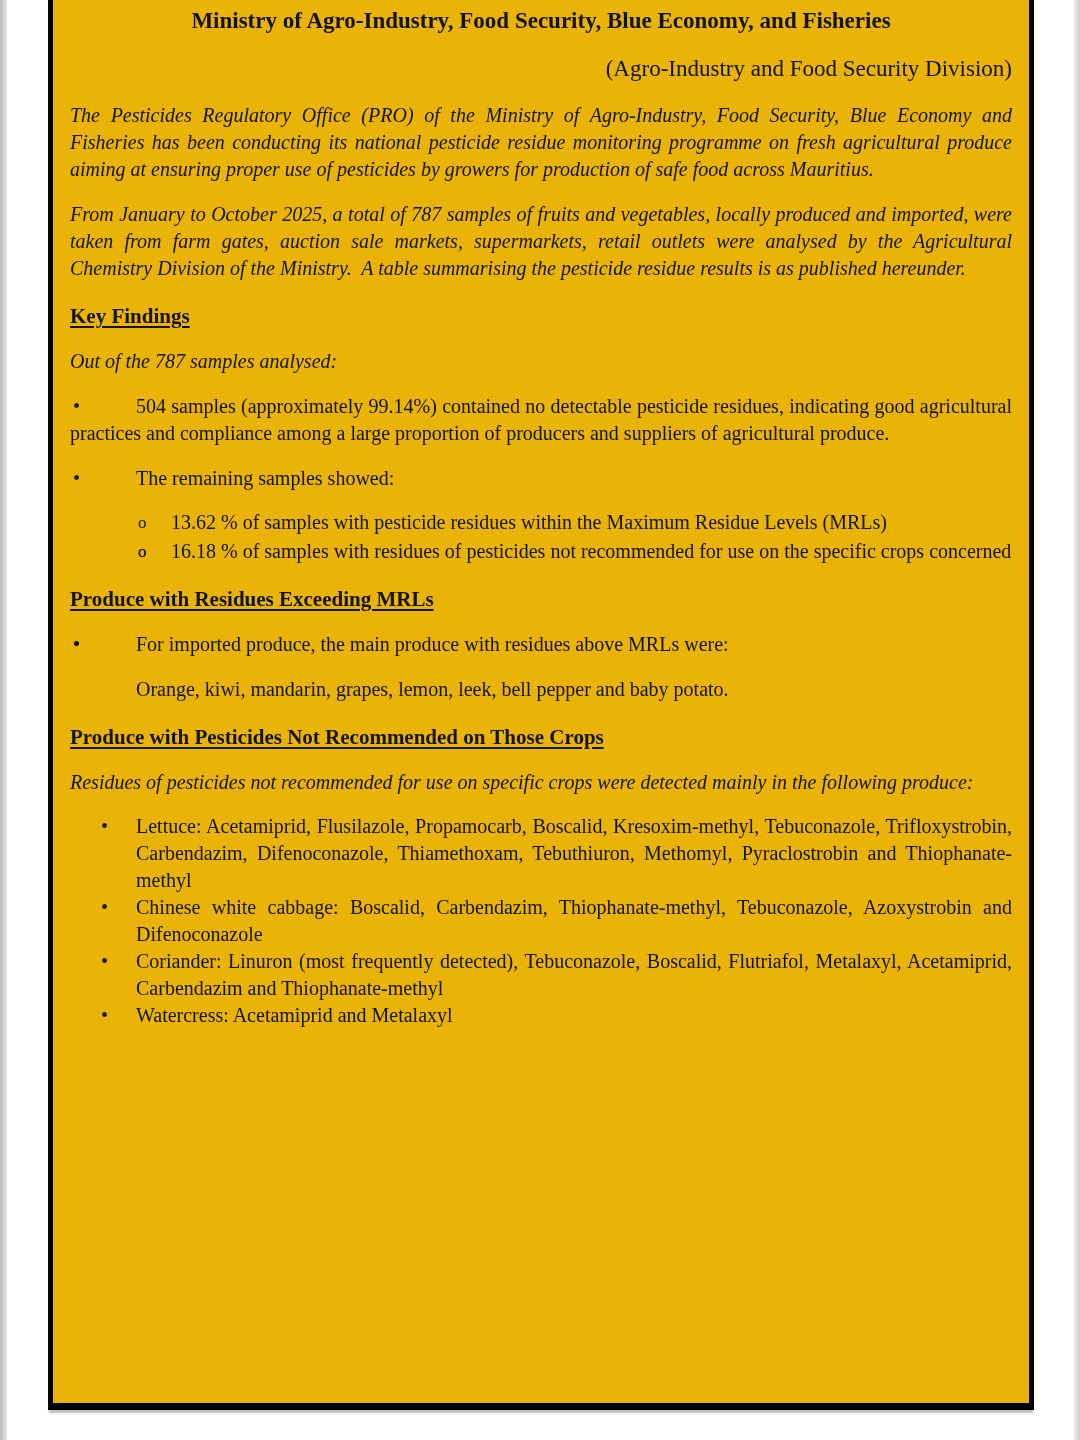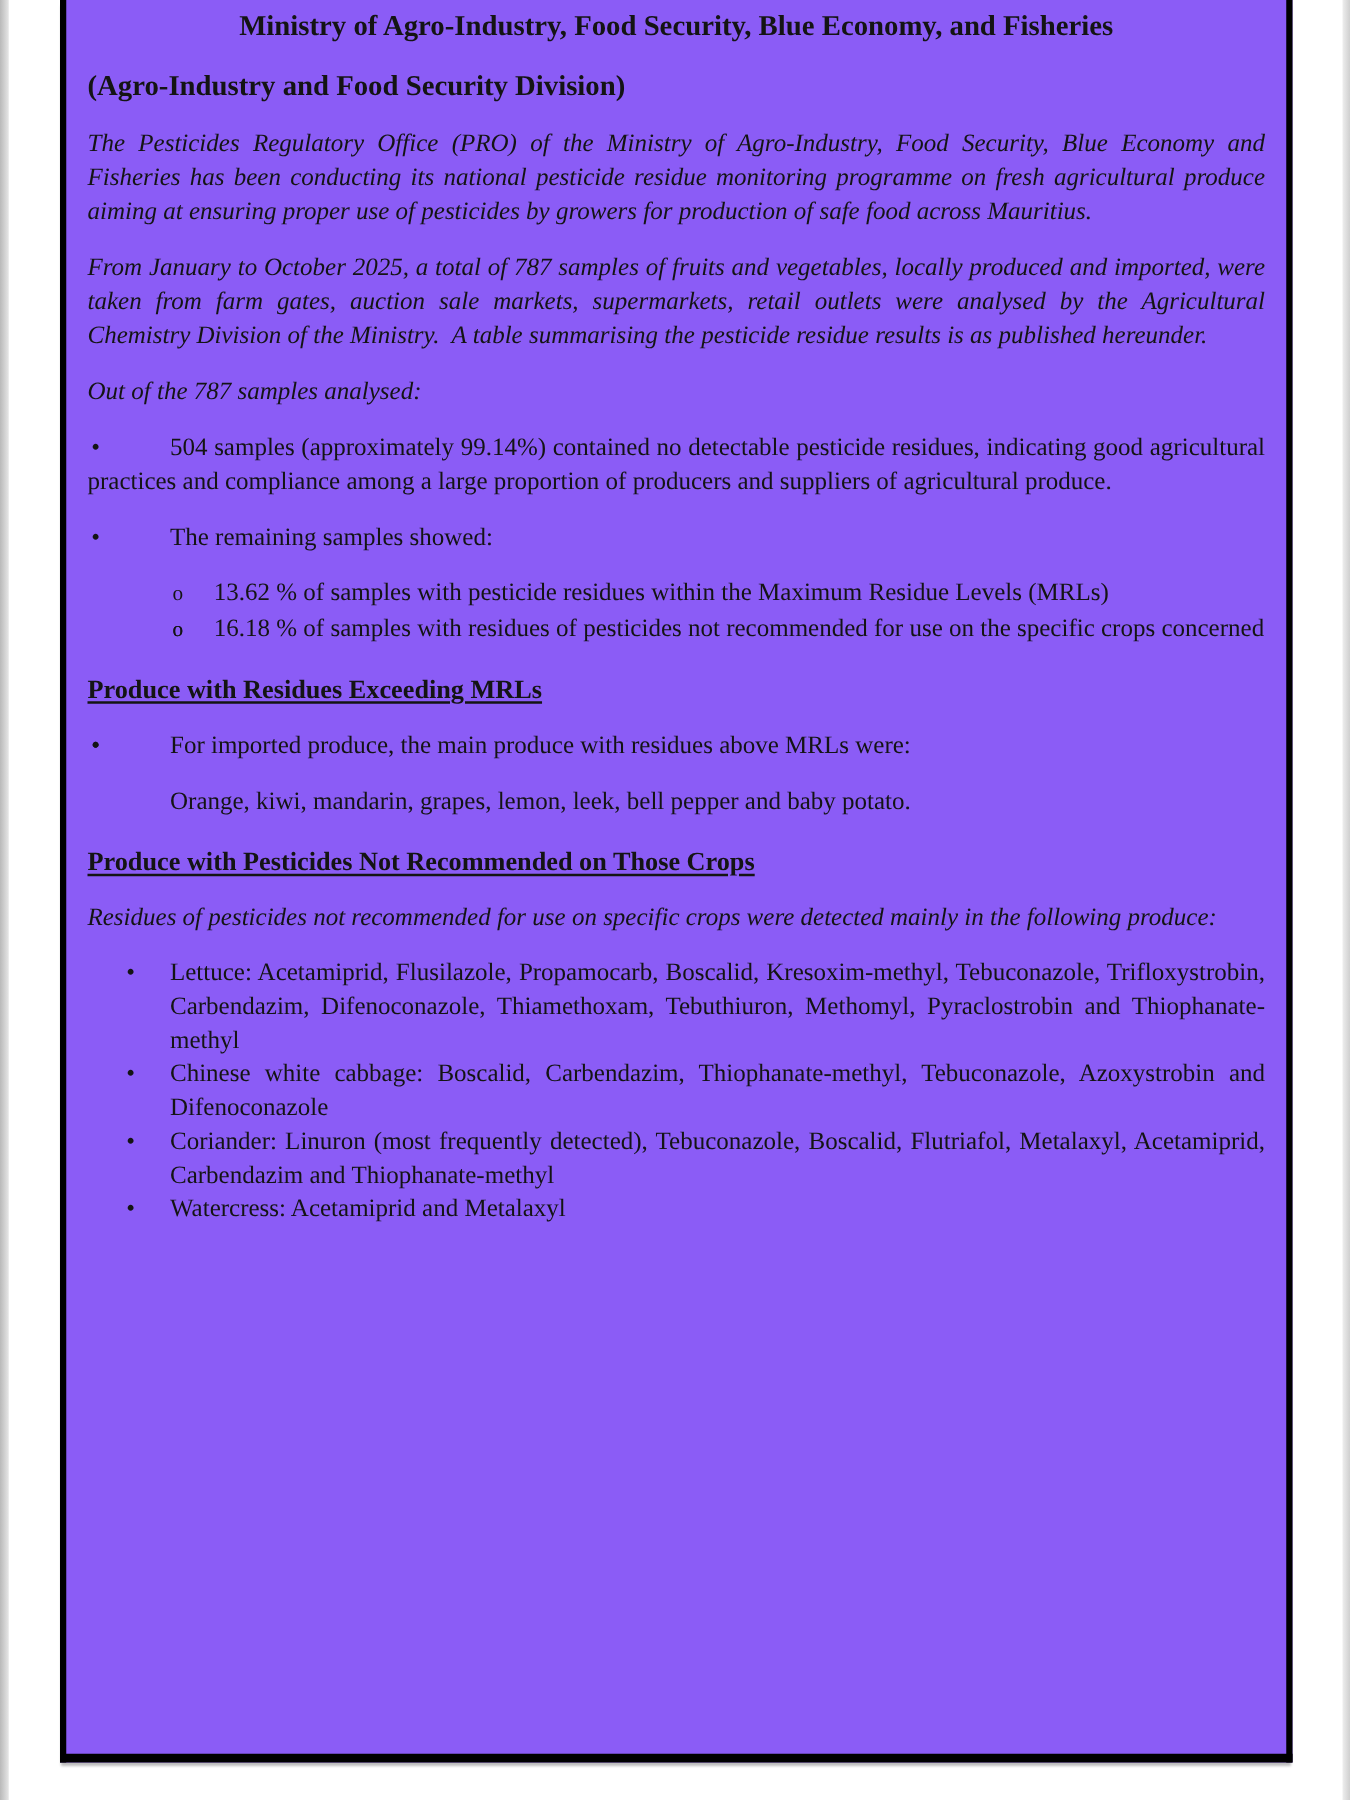--- a/index.html
+++ b/index.html
@@ -30,39 +30,39 @@
   }
   .doc-frame {
     position: absolute;
     left: 48px;
     top: 0;
     width: 976px;
     height: 1403px;
     border-left: 5px solid #000000;
     border-right: 5px solid #000000;
     border-bottom: 7px solid #000000;
-    background: #8b5cf6;
+    background: #eab308;
     box-shadow: 0 4px 2px -1px #bdbdbd;
   }
   .doc-content {
     padding: 4px 17px 0 17px;
   }
   .doc-title {
     margin: 2px 0 0 0;
     font-size: 23px;
     line-height: 30px;
     font-weight: bold;
     text-align: center;
   }
   .doc-subtitle {
     margin: 18px 0 0 0;
     font-size: 23px;
     line-height: 30px;
-    font-weight: bold;
-    text-align: left;
+    font-weight: normal;
+    text-align: right;
   }
   .para {
     margin: 18px 0 0 0;
     font-size: 20px;
     line-height: 27px;
     text-align: justify;
     font-style: italic;
   }
   .section-heading {
     margin: 21px 0 0 0;
@@ -144,20 +144,21 @@
     <div class="doc-content">
 
       <h1 class="doc-title">Ministry of Agro-Industry, Food Security, Blue Economy, and Fisheries</h1>
 
       <h2 class="doc-subtitle">(Agro-Industry and Food Security Division)</h2>
 
       <p class="para">The Pesticides Regulatory Office (PRO) of the Ministry of Agro-Industry, Food Security, Blue Economy and Fisheries has been conducting its national pesticide residue monitoring programme on fresh agricultural produce aiming at ensuring proper use of pesticides by growers for production of safe food across Mauritius.</p>
 
       <p class="para">From January to October 2025, a total of 787 samples of fruits and vegetables, locally produced and imported, were taken from farm gates, auction sale markets, supermarkets, retail outlets were analysed by the Agricultural Chemistry Division of the Ministry.&nbsp; A table summarising the pesticide residue results is as published hereunder.</p>
 
+      <h3 class="section-heading">Key Findings</h3>
 
       <p class="para">Out of the 787 samples analysed:</p>
 
       <p class="bullet-flat">
         <span class="marker1">•</span><span>504 samples (approximately 99.14%) contained no detectable pesticide residues, indicating good agricultural practices and compliance among a large proportion of producers and suppliers of agricultural produce.</span>
       </p>
 
       <p class="bullet-flat">
         <span class="marker1">•</span><span>The remaining samples showed:</span>
       </p>

